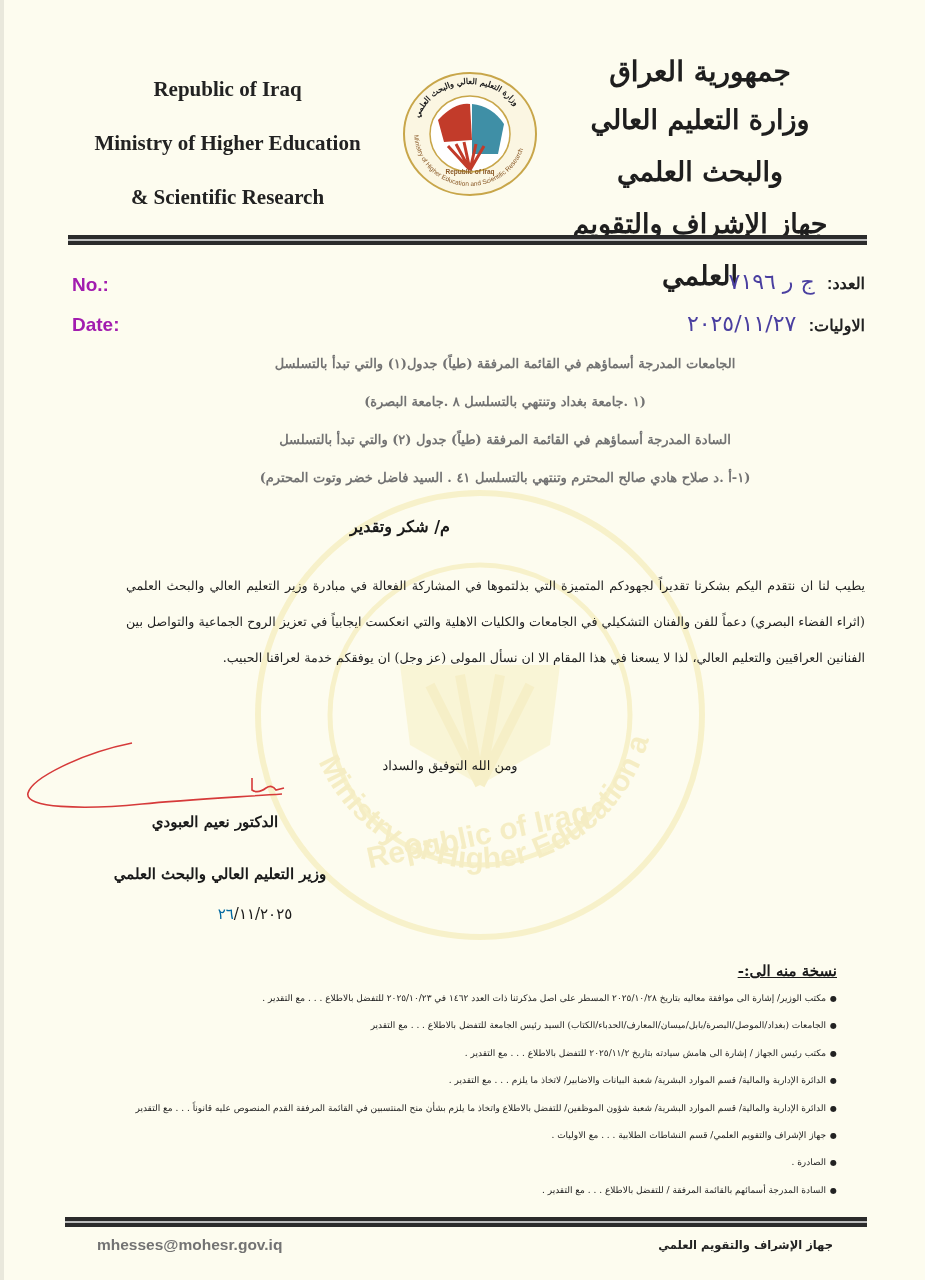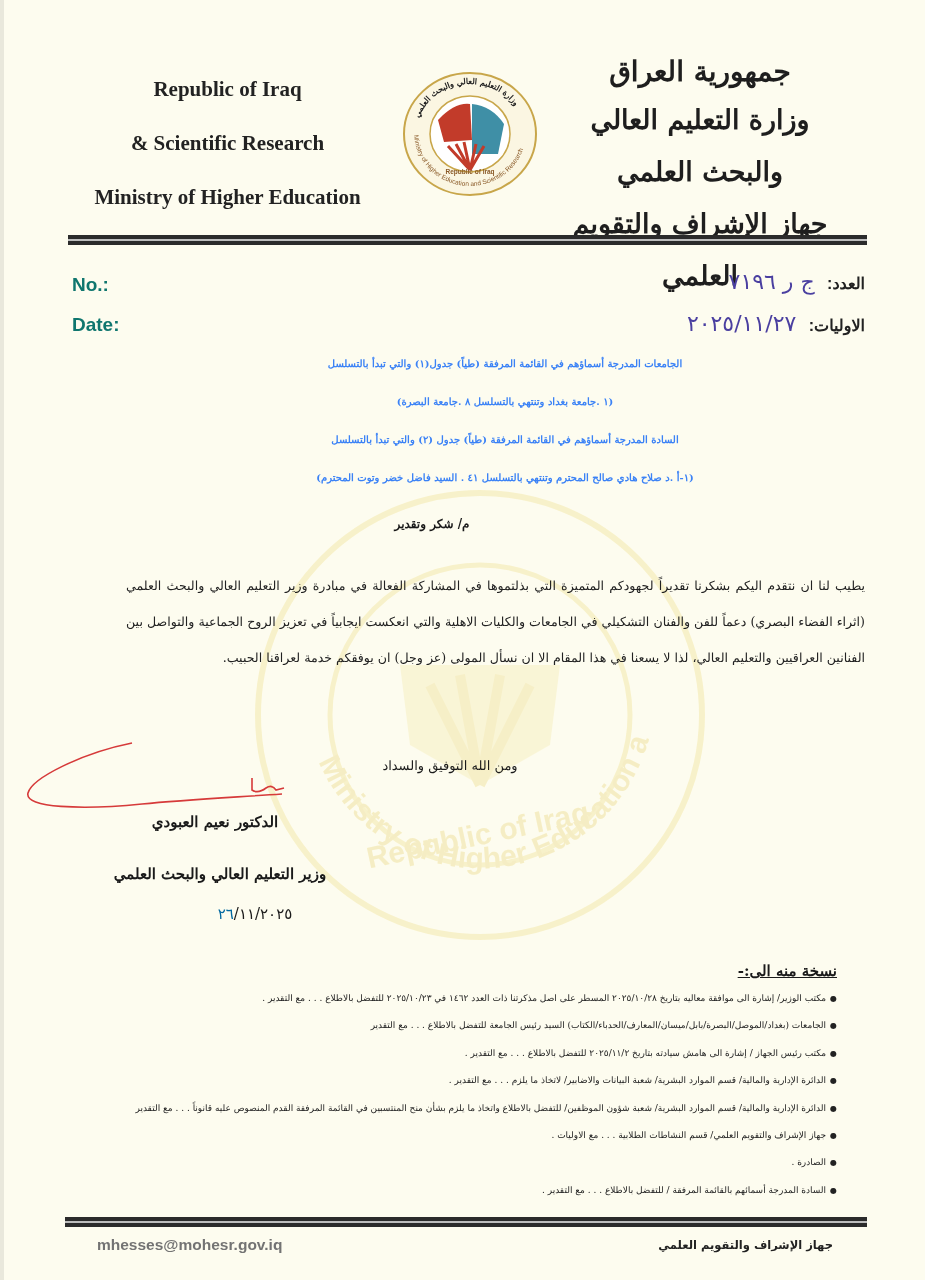--- a/index.html
+++ b/index.html
@@ -37,44 +37,44 @@
       position: absolute; left: 68px; right: 58px; top: 235px; height: 10px;
     }
     .rule-top .a, .rule-bottom .a { height: 4px; background: #2b2b2b; }
     .rule-top .g, .rule-bottom .g { height: 2px; background: #bdbdbd; }
     .rule-top .b, .rule-bottom .b { height: 4px; background: #2b2b2b; }
 
     
     .nd-left {
       position: absolute; left: 72px; top: 265px;
       font-family: "Liberation Sans", sans-serif; font-weight: bold;
-      font-size: 19px; line-height: 40px; color: #0f766e;
+      font-size: 19px; line-height: 40px; color: #a21caf;
     }
     .nd-right {
       position: absolute; right: 60px; top: 262px; direction: rtl;
       text-align: right; font-family: "Liberation Sans", sans-serif;
       font-weight: bold; font-size: 16px; line-height: 40px; color: #222;
     }
     .hand-blue {
       font-family: "DejaVu Sans", sans-serif; font-weight: normal;
       color: #4a3fa0; font-size: 22px; letter-spacing: 3px; margin-right: 8px;
     }
 
     
     .addr {
       position: absolute; left: 150px; right: 65px; top: 345px;
       direction: rtl; text-align: center;
       font-family: "DejaVu Serif", serif; font-weight: bold;
-      font-size: 10px; color: #3b82f6;
+      font-size: 13px; color: #737373;
     }
     .addr div { line-height: 38px; }
     .subject {
-      position: absolute; left: 332px; width: 200px; top: 517px;
-      direction: rtl; text-align: center; font-weight: bold;
-      font-size: 12px;
+      position: absolute; left: 350px; width: 200px; top: 517px;
+      direction: rtl; text-align: left; font-weight: bold;
+      font-size: 16px;
     }
 
     
     .body-text {
       position: absolute; left: 110px; right: 60px; top: 568px;
       direction: rtl; text-align: justify; text-align-last: right;
       font-size: 12.6px; line-height: 36px; color: #222; margin-left: 16px;
     }
     .closing {
       position: absolute; left: 320px; width: 260px; top: 710px;
@@ -150,22 +150,22 @@
     <path id="wm-arc" d="M60 250 A175 175 0 0 0 400 250"></path>
   </defs>
   <text font-family="Liberation Sans, sans-serif" font-weight="bold" font-size="30" fill="#efe09a">
     <textPath href="#wm-arc" startOffset="6%">Ministry of Higher Education and Scientific Research</textPath>
   </text>
   <text x="230" y="360" text-anchor="middle" font-family="Liberation Sans, sans-serif" font-weight="bold" font-size="30" fill="#efe09a" transform="rotate(-12 230 360)">Republic of Iraq</text>
 </svg>
 
 <div class="en-header">
   <div>Republic of Iraq</div>
+  <div>Ministry of Higher Education</div>
   <div>&amp; Scientific Research</div>
-  <div>Ministry of Higher Education</div>
 </div>
 
 <svg class="logo" viewBox="0 0 140 128">
   <ellipse cx="70" cy="64" rx="66" ry="61" fill="#fbf6e2" stroke="#c8a64a" stroke-width="2"></ellipse>
   <ellipse cx="70" cy="64" rx="40" ry="38" fill="#fff" stroke="#c8a64a" stroke-width="1.5"></ellipse>
   <path d="M38 50 Q55 32 70 34 L72 70 L44 72 Z" fill="#c23b2a"></path>
   <path d="M72 34 Q92 36 104 54 L98 84 L72 84 Z" fill="#3f8fa6"></path>
   <path d="M48 76 L70 100 M56 74 L70 100 M64 72 L70 100 M76 74 L70 100 M84 76 L70 100" stroke="#c23b2a" stroke-width="3"></path>
   <defs>
     <path id="logo-top" d="M16 64 A54 50 0 0 1 124 64"></path>

